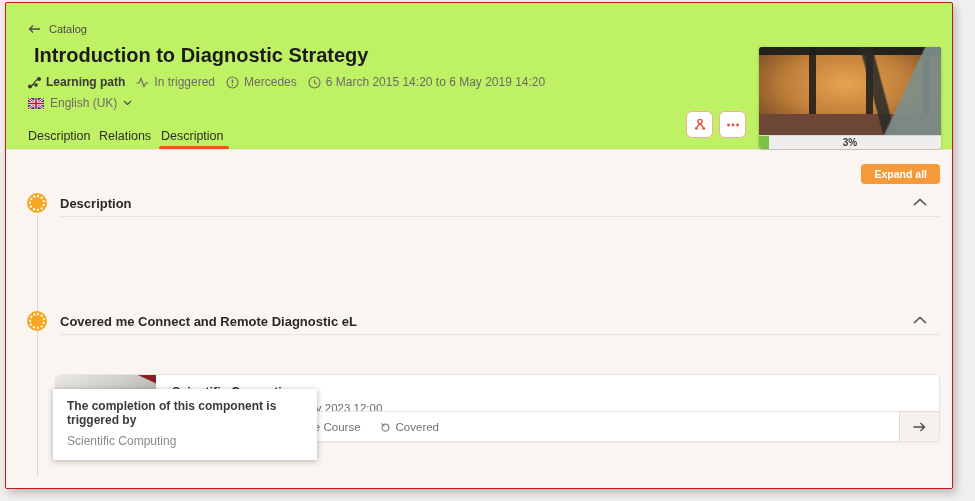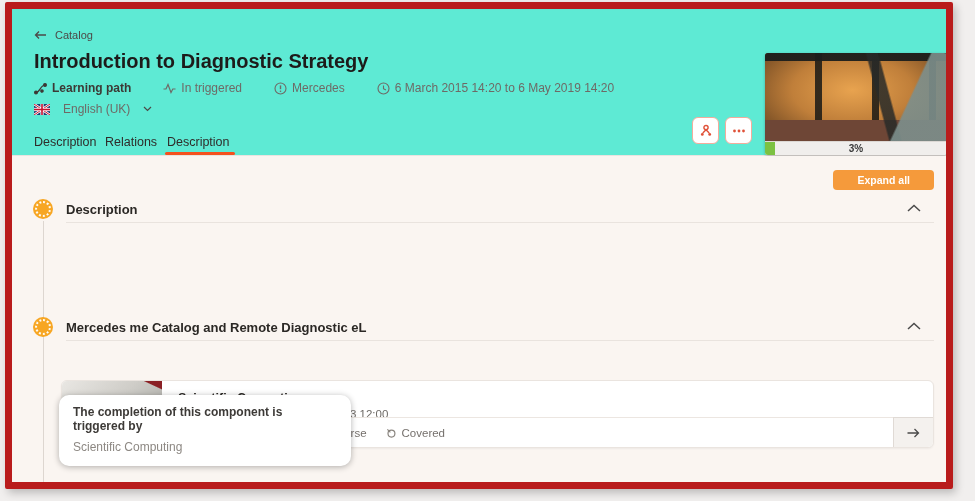--- a/index.html
+++ b/index.html
@@ -1,30 +1,30 @@
 <!DOCTYPE html>
 <html><head>
 <meta charset="utf-8">
 <style>
   * { margin:0; padding:0; box-sizing:border-box; }
   html,body { width:975px; height:501px; }
   body { font-family:"Liberation Sans", sans-serif; background:#f1efee; position:relative; overflow:hidden; }
 
-  .panel { position:absolute; left:5px; top:2px; width:948px; height:487px; background:#5eead4;
-           border:7px solid #b91c1c; border-radius:2px; box-shadow:3px 4px 8px rgba(0,0,0,.22); overflow:hidden; }
+  .panel { position:absolute; left:5px; top:2px; width:948px; height:487px; background:#bef264;
+           border:1px solid #b91c1c; border-radius:2px; box-shadow:3px 4px 8px rgba(0,0,0,.22); overflow:hidden; }
 
   
   .breadcrumb { position:absolute; left:22px; top:20px; display:flex; align-items:center; gap:8px;
                 font-size:11px; color:#4c4a48; cursor:pointer; }
-  .page-title { position:absolute; left:22px; top:41px; font-size:20px; font-weight:bold; color:#1d1b1a; }
-  .meta-row { position:absolute; left:22px; top:72px; display:flex; align-items:center; gap:32px;
+  .page-title { position:absolute; left:28px; top:41px; font-size:20px; font-weight:bold; color:#1d1b1a; }
+  .meta-row { position:absolute; left:22px; top:72px; display:flex; align-items:center; gap:11px;
               font-size:12px; color:#6e6a66; }
   .meta-item { display:flex; align-items:center; gap:5px; }
   .meta-item.strong { color:#3c3935; font-weight:bold; }
-  .lang-row { position:absolute; left:22px; top:93px; display:flex; align-items:center; gap:13px;
+  .lang-row { position:absolute; left:22px; top:93px; display:flex; align-items:center; gap:6px;
               font-size:12px; color:#6e6a66; cursor:pointer; }
   .icn { display:inline-block; vertical-align:middle; }
   svg { display:block; }
 
   
   .tabs-divider { position:absolute; left:0; right:0; top:146px; height:1px; background:#e9e4e0; }
   .tab { position:absolute; top:126px; font-size:12.5px; color:#2f2c2a; font-weight:400; cursor:pointer; }
   .tab-underline { position:absolute; left:153px; top:143px; width:70px; height:3px; background:#f4511e; border-radius:2px; }
 
   
@@ -40,21 +40,21 @@
       linear-gradient(180deg, transparent 0 76%, #6e4636 76.5%),
       repeating-linear-gradient(90deg, transparent 0 50px, rgba(24,24,21,.85) 50px 57px),
       radial-gradient(ellipse at 48% 42%, #e8a34f 0%, #c07f3a 45%, #8a5a2a 72%, #583a1e 100%); }
   .hero-bar { width:100%; height:14px; background:#f0eeec; border-top:1px solid #dcd8d4; position:relative; }
   .hero-bar-fill { position:absolute; left:0; top:0; bottom:0; width:5.5%; background:#7cc142; }
   .hero-bar-label { position:relative; text-align:center; font-size:10px; font-weight:bold; color:#3a3a3a; line-height:13px; }
 
   
   .content { position:absolute; left:0; right:0; top:147px; bottom:0; background:#faf5f1; }
   .expand-all { position:absolute; right:12px; top:14px; background:#f59a3b; color:#fff; font-size:10.5px;
-                font-weight:bold; padding:4px 24px; border:none; border-radius:4px; cursor:pointer; }
+                font-weight:bold; padding:4px 13px; border:none; border-radius:4px; cursor:pointer; }
   .timeline { position:absolute; left:31px; top:65px; width:1px; height:262px; background:#ddd6d0; }
 
   .section-circle { position:absolute; left:21px; width:20px; height:20px; border-radius:50%; background:#f7a623; }
   .section-circle::after { content:""; position:absolute; inset:2px; border:2px dotted rgba(255,255,255,.95); border-radius:50%; }
   .section-title { position:absolute; left:54px; font-size:13px; font-weight:bold; color:#2b2825; }
   .section-chevron { position:absolute; right:25px; color:#4a4a4a; cursor:pointer; }
   .section-divider { position:absolute; left:54px; right:12px; height:1px; background:#e9e3de; }
 
   .card { position:absolute; left:49px; right:12px; background:#fff; border:1px solid #eae4df;
           border-radius:6px; box-shadow:0 1px 2px rgba(0,0,0,.05); cursor:pointer; }
@@ -73,21 +73,21 @@
   .card-btn.last { right:0; border-radius:0 0 5px 0; }
 
   .thumb-factory { background:
       radial-gradient(circle at 22% 45%, #f4f2ee 0 11px, transparent 12px),
       radial-gradient(circle at 84% 38%, #efeeea 0 9px, transparent 10px),
       radial-gradient(circle at 58% 62%, #24221f 0 13px, transparent 14px),
       linear-gradient(45deg, #d9b410 0 16%, transparent 17%),
       linear-gradient(205deg, #8a2025 0 7%, transparent 8%),
       linear-gradient(135deg, #e9e7e3 0%, #cfcdc8 45%, #9fa09c 100%); }
 
-  .tooltip { position:absolute; left:47px; top:386px; width:292px; background:#fff; border-radius:10px;
+  .tooltip { position:absolute; left:47px; top:386px; width:264px; background:#fff; border-radius:0;
              box-shadow:0 1px 6px rgba(0,0,0,.3); padding:10px 14px 12px; z-index:20; }
   .tooltip-line1 { font-size:12px; font-weight:bold; color:#3d3a37; }
   .tooltip-line2 { font-size:12px; color:#8d8883; margin-top:7px; }
 
   
   #card-1 { top:224px; height:68px; }
 </style>
 </head>
 <body>
 
@@ -254,21 +254,21 @@
         </span>
       </div>
       <button class="card-btn last">
         <svg width="15" height="14" viewBox="0 0 15 14" fill="none" stroke="#4a4a4a" stroke-width="1.3">
             <path d="M1.5 7h11M8.5 3l4 4-4 4"></path>
           </svg>
       </button>
     </div>
 
     <div class="section-circle" style="top:161px"></div>
-    <div class="section-title" style="top:164px">Mercedes me Catalog and  Remote Diagnostic eL</div>
+    <div class="section-title" style="top:164px">Covered me Connect and  Remote Diagnostic eL</div>
     <span class="section-chevron" style="top:166px">
       <svg width="14" height="8" viewBox="0 0 14 8" fill="none" stroke="#4a4a4a" stroke-width="1.5">
           <path d="M1 7l6-5.5L13 7"></path>
         </svg>
     </span>
     <div class="section-divider" style="top:184px"></div>
 
   </div>
 
   <div class="tooltip">

